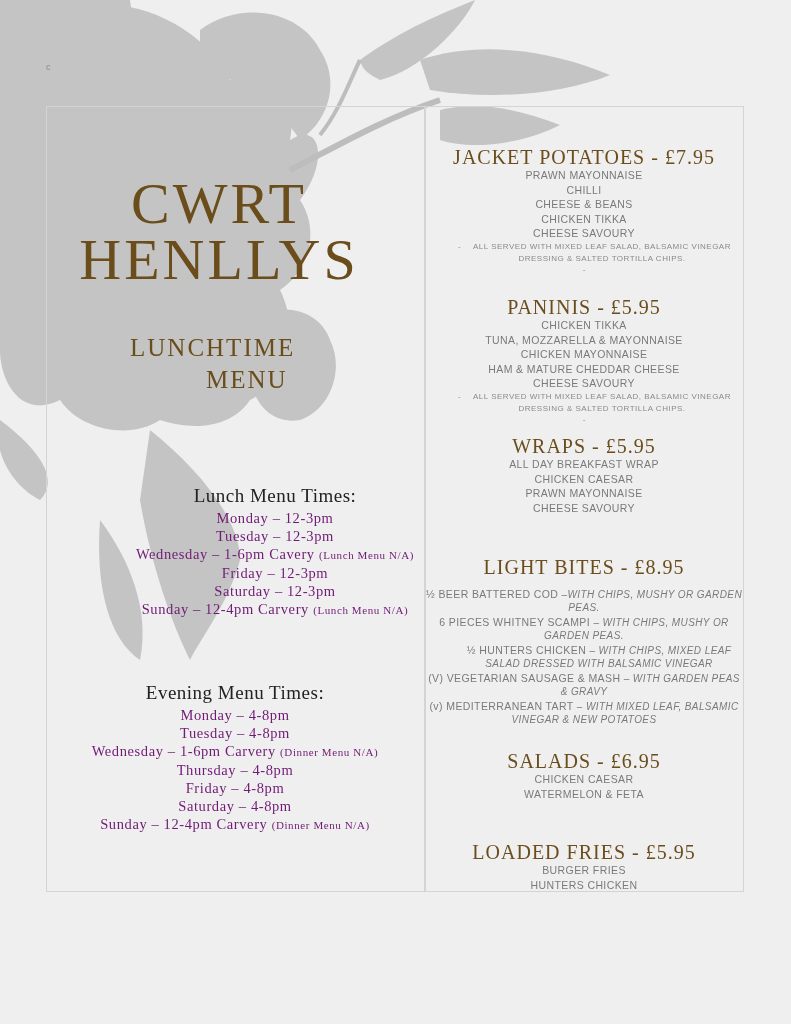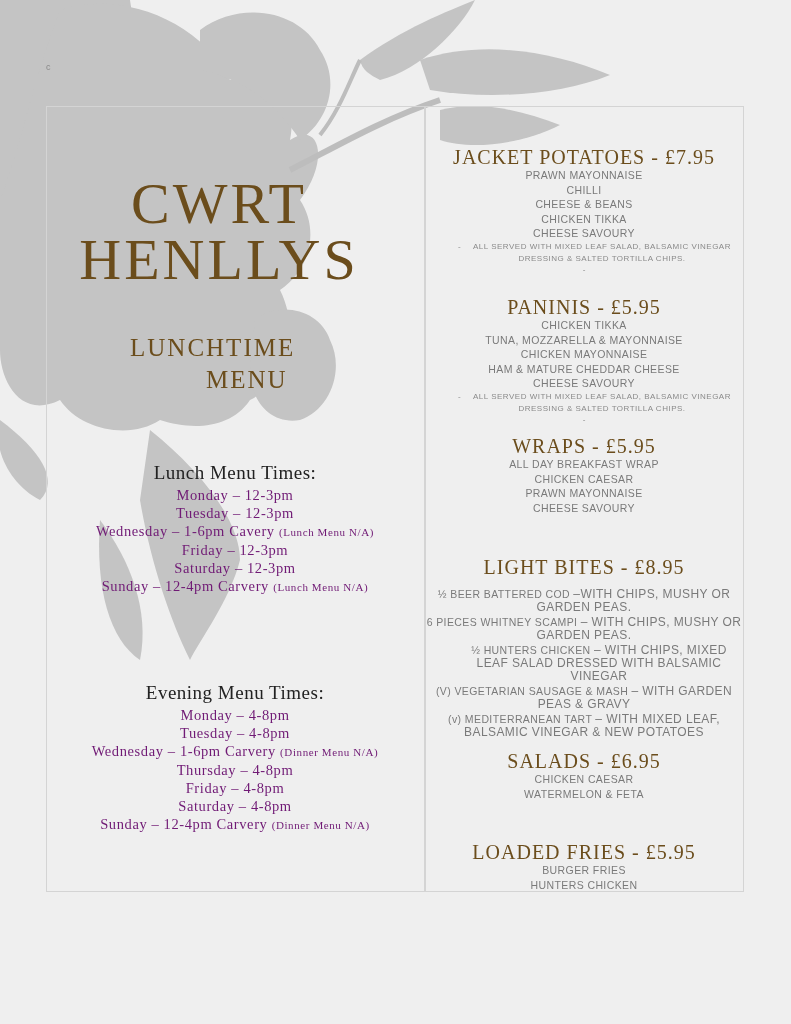--- a/index.html
+++ b/index.html
@@ -19,21 +19,21 @@
   .times .row{font-size:14.5px;color:#701a75;line-height:18px;letter-spacing:0.6px;}
   .times .note{font-size:11px;}
   .right{position:absolute;left:424px;top:106px;width:320px;height:786px;text-align:center;}
   .sec{position:absolute;left:0;width:100%;}
   .sec h2{margin:0;font-weight:normal;font-size:20px;color:#6b4d1c;letter-spacing:1px;line-height:22px;}
   .item{font-family:"Liberation Sans",sans-serif;font-size:10.5px;color:#7a7a7a;line-height:14.6px;letter-spacing:0.4px;}
   .served{font-family:"Liberation Sans",sans-serif;font-size:8px;color:#8a8a8a;line-height:12px;letter-spacing:0.5px;padding:0 12px 0 48px;position:relative;}
   .served .bullet{position:absolute;left:34px;top:0;}
   .dash{font-family:"Liberation Sans",sans-serif;font-size:8px;color:#8a8a8a;line-height:10px;}
   .lb{font-family:"Liberation Sans",sans-serif;font-size:10.5px;color:#7a7a7a;letter-spacing:0.4px;line-height:13px;margin-bottom:2px;}
-  .lb .d{font-size:12px;}
+  .lb .d{font-size:10px;font-style:italic;}
 </style>
 </head>
 <body>
 
 <svg class="flower" viewBox="0 0 791 700">
   <g fill="#bdbdbd" opacity="0.85">
     <path d="M0,0 L130,0 C140,60 120,120 60,160 C30,180 10,240 0,260 Z"></path>
     <path d="M60,10 C120,-10 200,20 230,80 C260,70 300,90 290,140 C320,120 330,160 300,200 C320,230 310,270 280,290 C300,330 290,380 250,400 C230,430 190,430 160,420 C130,440 80,430 60,400 C20,420 0,380 0,350 L0,200 C20,150 30,90 60,10 Z"></path>
     <path d="M200,30 C240,0 300,10 320,50 C340,80 330,120 300,140 C280,110 250,80 200,70 Z"></path>
     <path d="M255,320 C280,300 320,310 330,340 C345,370 330,410 300,420 C270,425 250,400 250,370 Z"></path>
@@ -52,21 +52,21 @@
 
 <div class="frame"></div>
 <div class="divider"></div>
 
 <div class="left">
   <div class="brand brand1">CWRT</div>
   <div class="brand brand2">HENLLYS</div>
   <div class="sub1">LUNCHTIME</div>
   <div class="sub2">MENU</div>
 
-  <div class="times" style="top:356px;">
+  <div class="times" style="top:379px;padding-left:40px;">
     <h3>Lunch Menu Times:</h3>
     <div class="row"><span>Monday – 12-3pm</span></div>
     <div class="row"><span>Tuesday – 12-3pm</span></div>
     <div class="row"><span>Wednesday – 1-6pm Cavery </span><span class="note">(Lunch Menu N/A)</span></div>
     <div class="row"><span>Friday – 12-3pm</span></div>
     <div class="row"><span>Saturday – 12-3pm</span></div>
     <div class="row"><span>Sunday – 12-4pm Carvery </span><span class="note">(Lunch Menu N/A)</span></div>
   </div>
 
   <div class="times" style="top:576px;">

